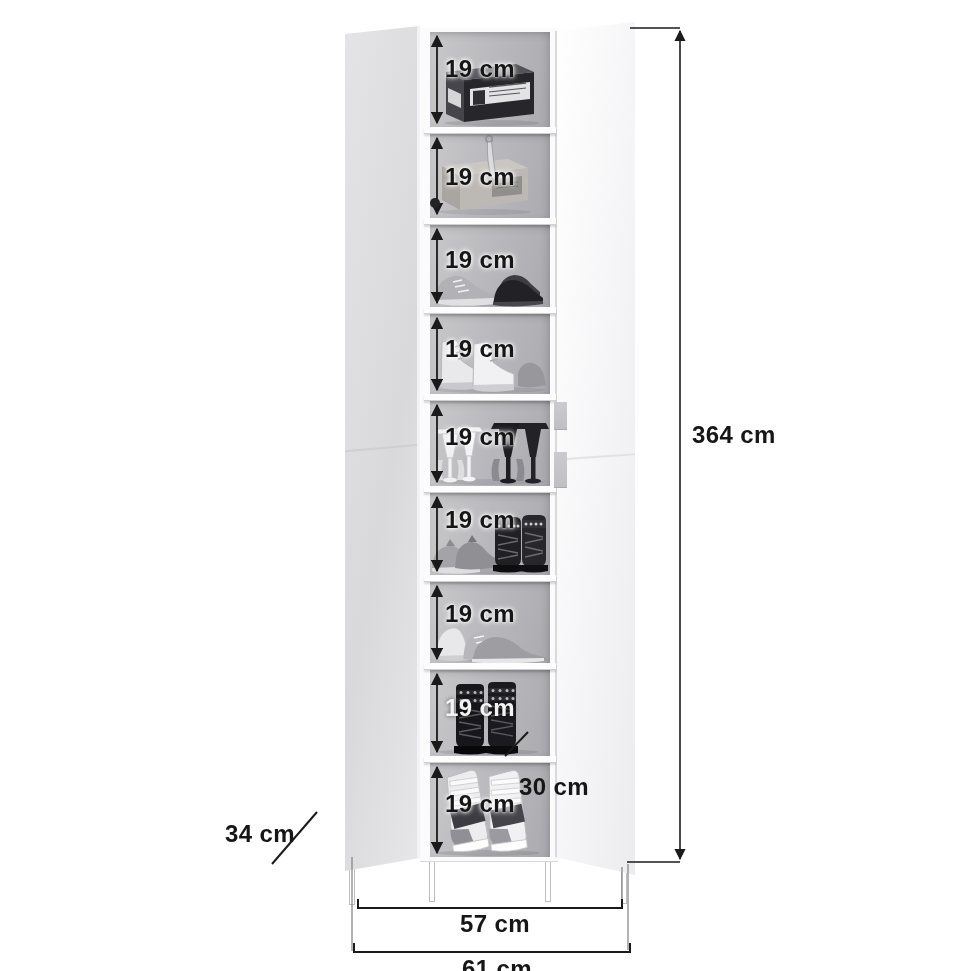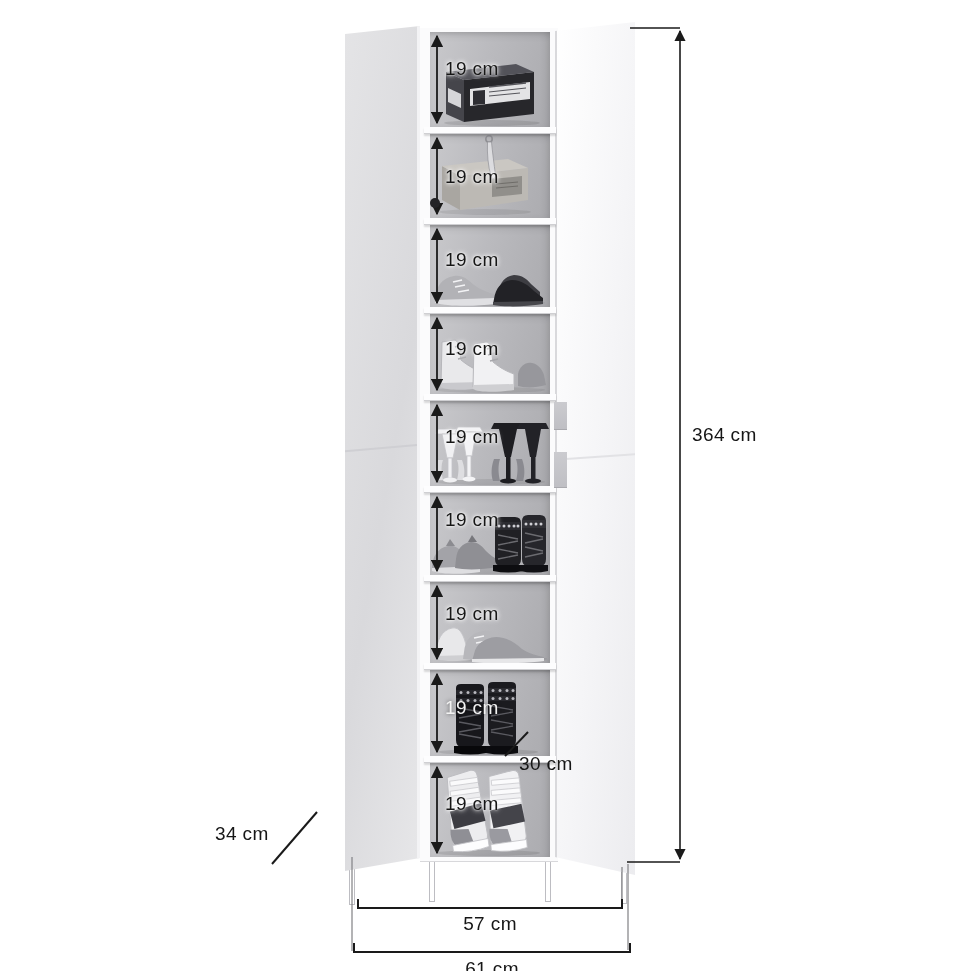--- a/index.html
+++ b/index.html
@@ -35,26 +35,26 @@
   }
   .comp svg{position:absolute;left:0;top:0;width:100%;height:100%;}
   .shelf{
     position:absolute;left:424px;width:132px;height:7px;background:#fdfdfe;z-index:3;
     border-bottom:1px solid #cfcfd2;box-shadow:0 2px 2px rgba(0,0,0,.14);
   }
   .leg{position:absolute;width:6px;background:#fff;border:1px solid #bdbdc2;border-top:none;z-index:1;}
   
   #dims{position:absolute;left:0;top:0;z-index:5;pointer-events:none;}
   .dim-label{
-    position:absolute;font-size:19px;line-height:22px;font-weight:400;color:#161616;
+    position:absolute;font-size:24px;line-height:22px;font-weight:700;color:#161616;
     letter-spacing:.4px;white-space:nowrap;z-index:6;
   }
   .dim-label.glow{text-shadow:0 0 4px rgba(255,255,255,.95),0 0 2px rgba(255,255,255,.9),0 0 6px rgba(255,255,255,.8);}
   .dim-label.onDark{color:#f3f3f3;text-shadow:0 0 4px rgba(0,0,0,.55);}
-  .dim-label.centered{width:80px;text-align:center;}
+  .dim-label.centered{width:80px;text-align:right;}
 </style>
 </head>
 <body>
 
 <div id="stage">
 
   <div class="carcass"></div>
 
   <div class="comp" style="top:32px;height:95px">
     <svg viewBox="0 0 120 95">
@@ -320,16 +320,16 @@
   <div class="dim-label glow" style="left:445px;top:338px">19 cm</div>
   <div class="dim-label glow" style="left:445px;top:426px">19 cm</div>
   <div class="dim-label glow" style="left:445px;top:509px">19 cm</div>
   <div class="dim-label glow" style="left:445px;top:603px">19 cm</div>
   <div class="dim-label onDark" style="left:445px;top:697px">19 cm</div>
   <div class="dim-label glow" style="left:445px;top:793px">19 cm</div>
 
   <div class="dim-label" style="left:692px;top:424px">364 cm</div>
   <div class="dim-label centered" style="left:450px;top:913px">57 cm</div>
   <div class="dim-label centered" style="left:452px;top:958px">61 cm</div>
-  <div class="dim-label" style="left:215px;top:823px">34 cm</div>
-  <div class="dim-label" style="left:519px;top:753px">30 cm</div>
+  <div class="dim-label" style="left:225px;top:823px">34 cm</div>
+  <div class="dim-label" style="left:519px;top:776px">30 cm</div>
 
 </div>
 
 </body></html>

